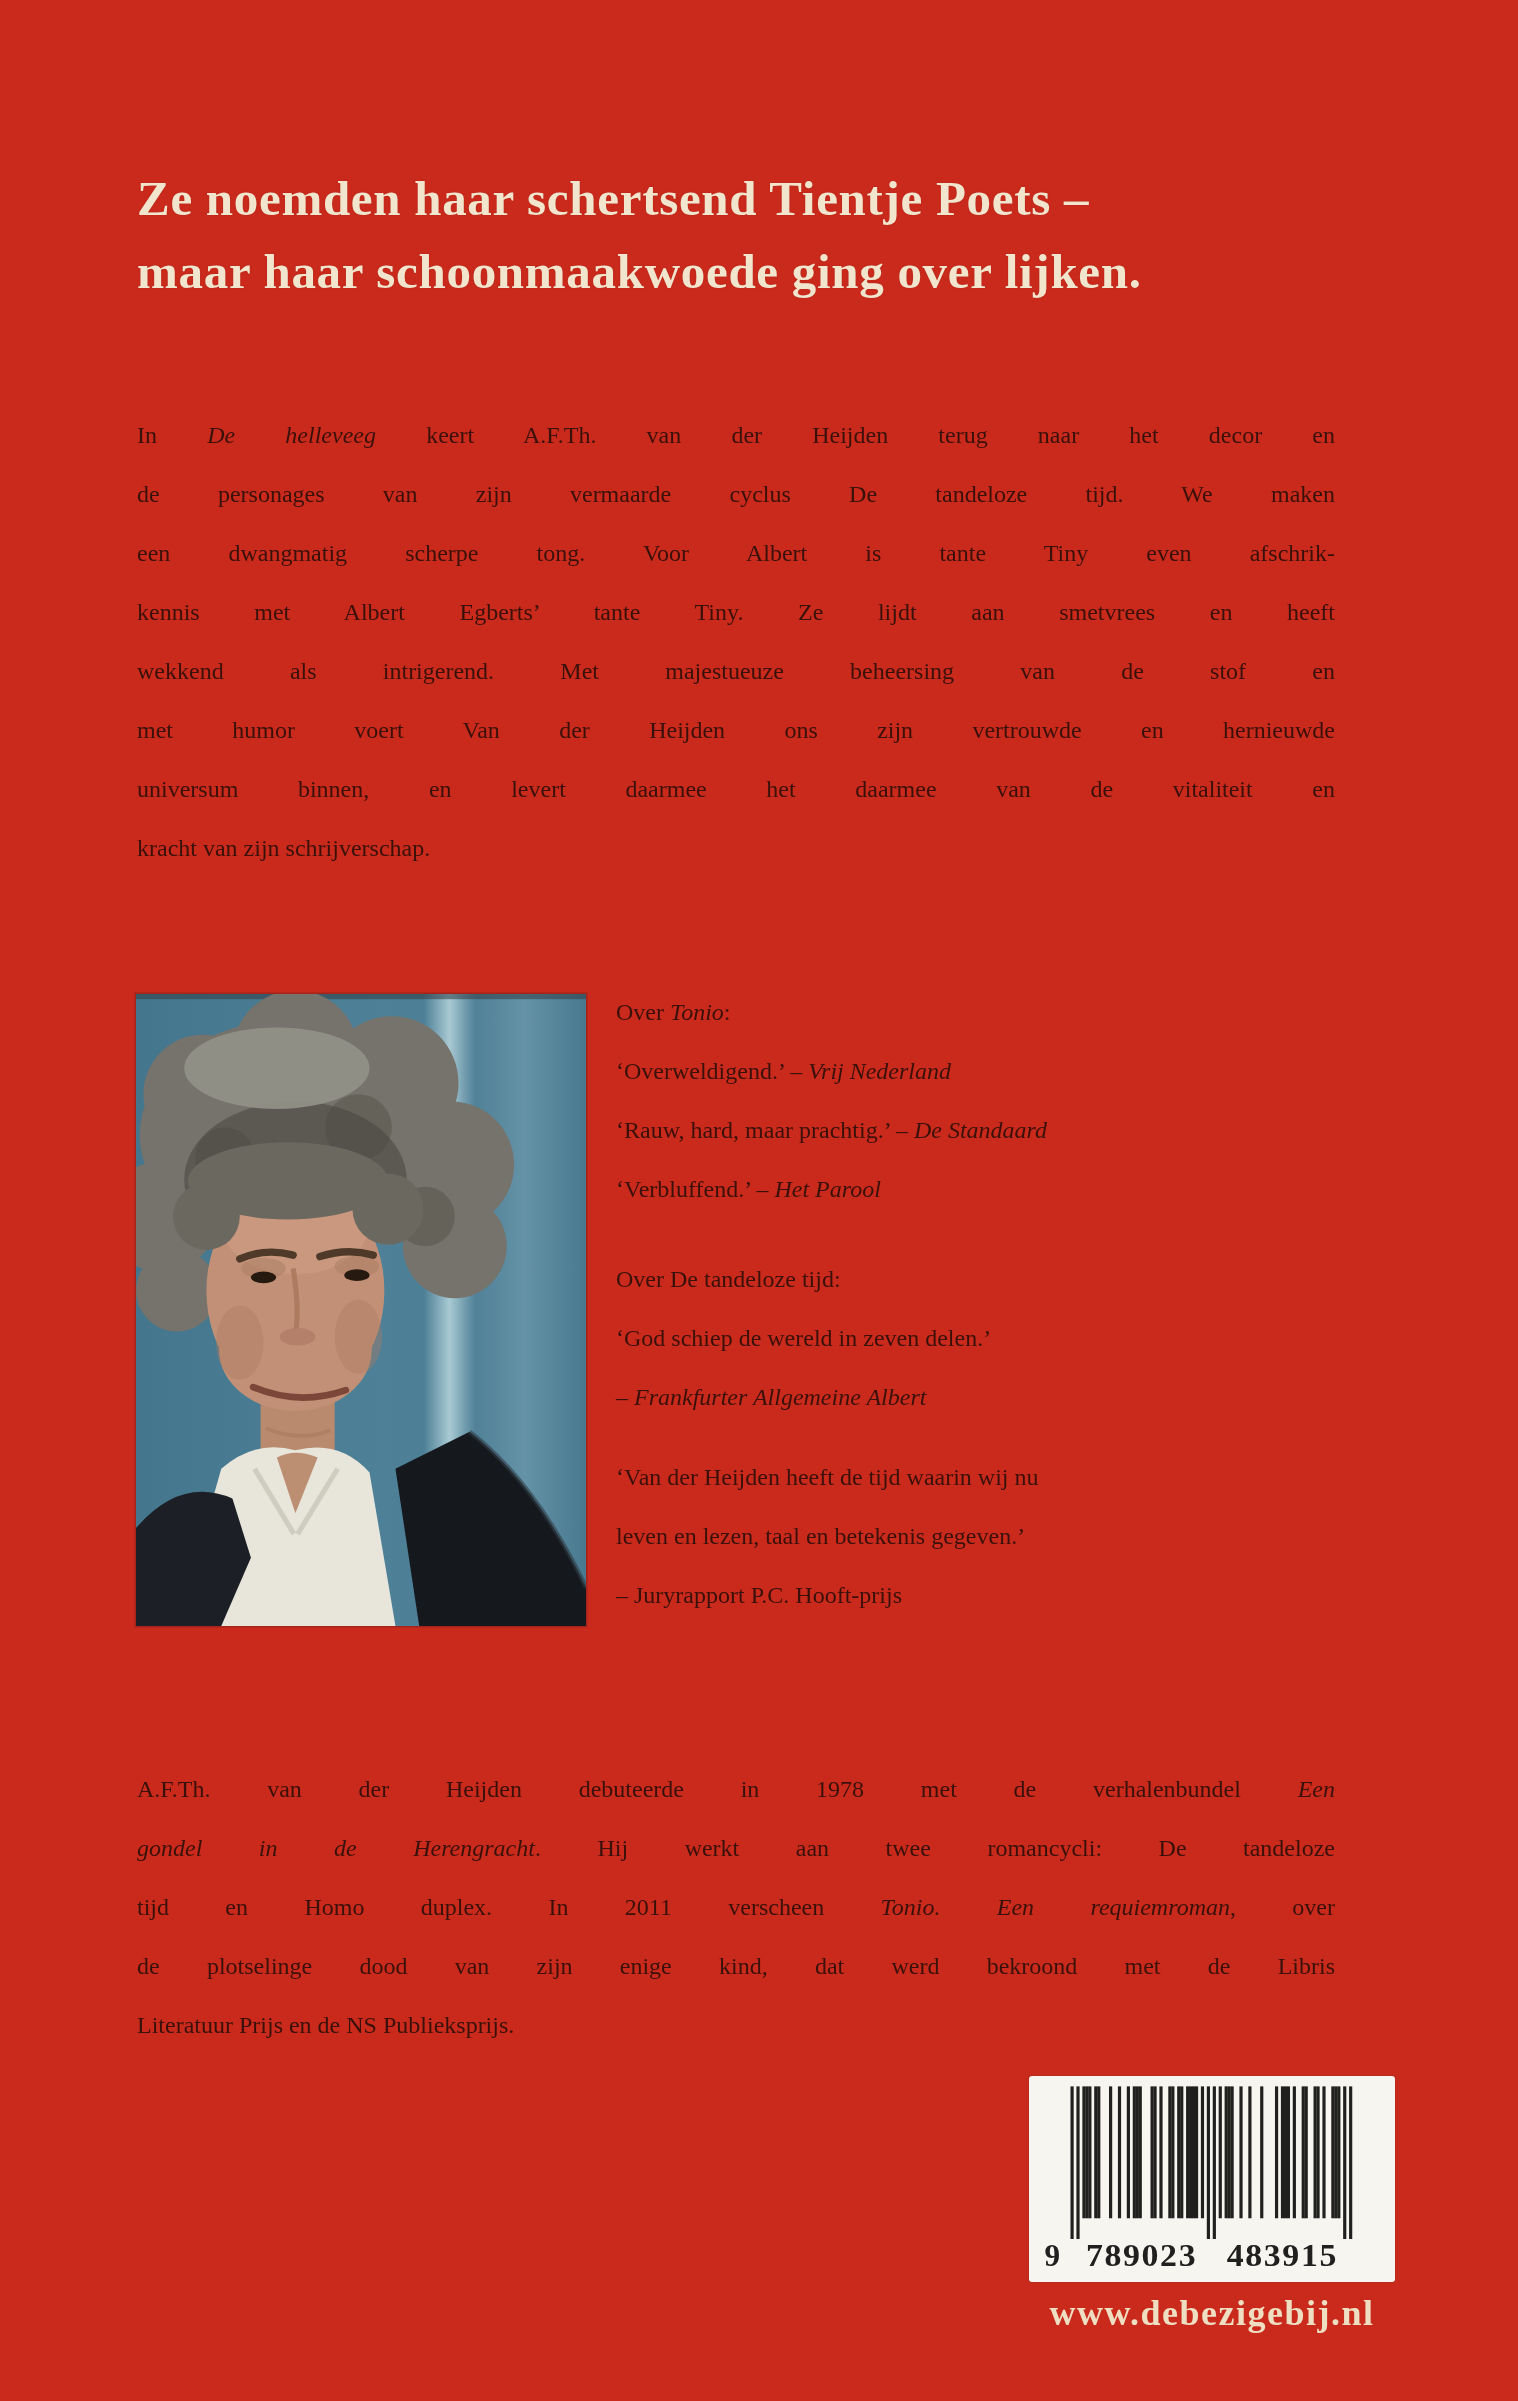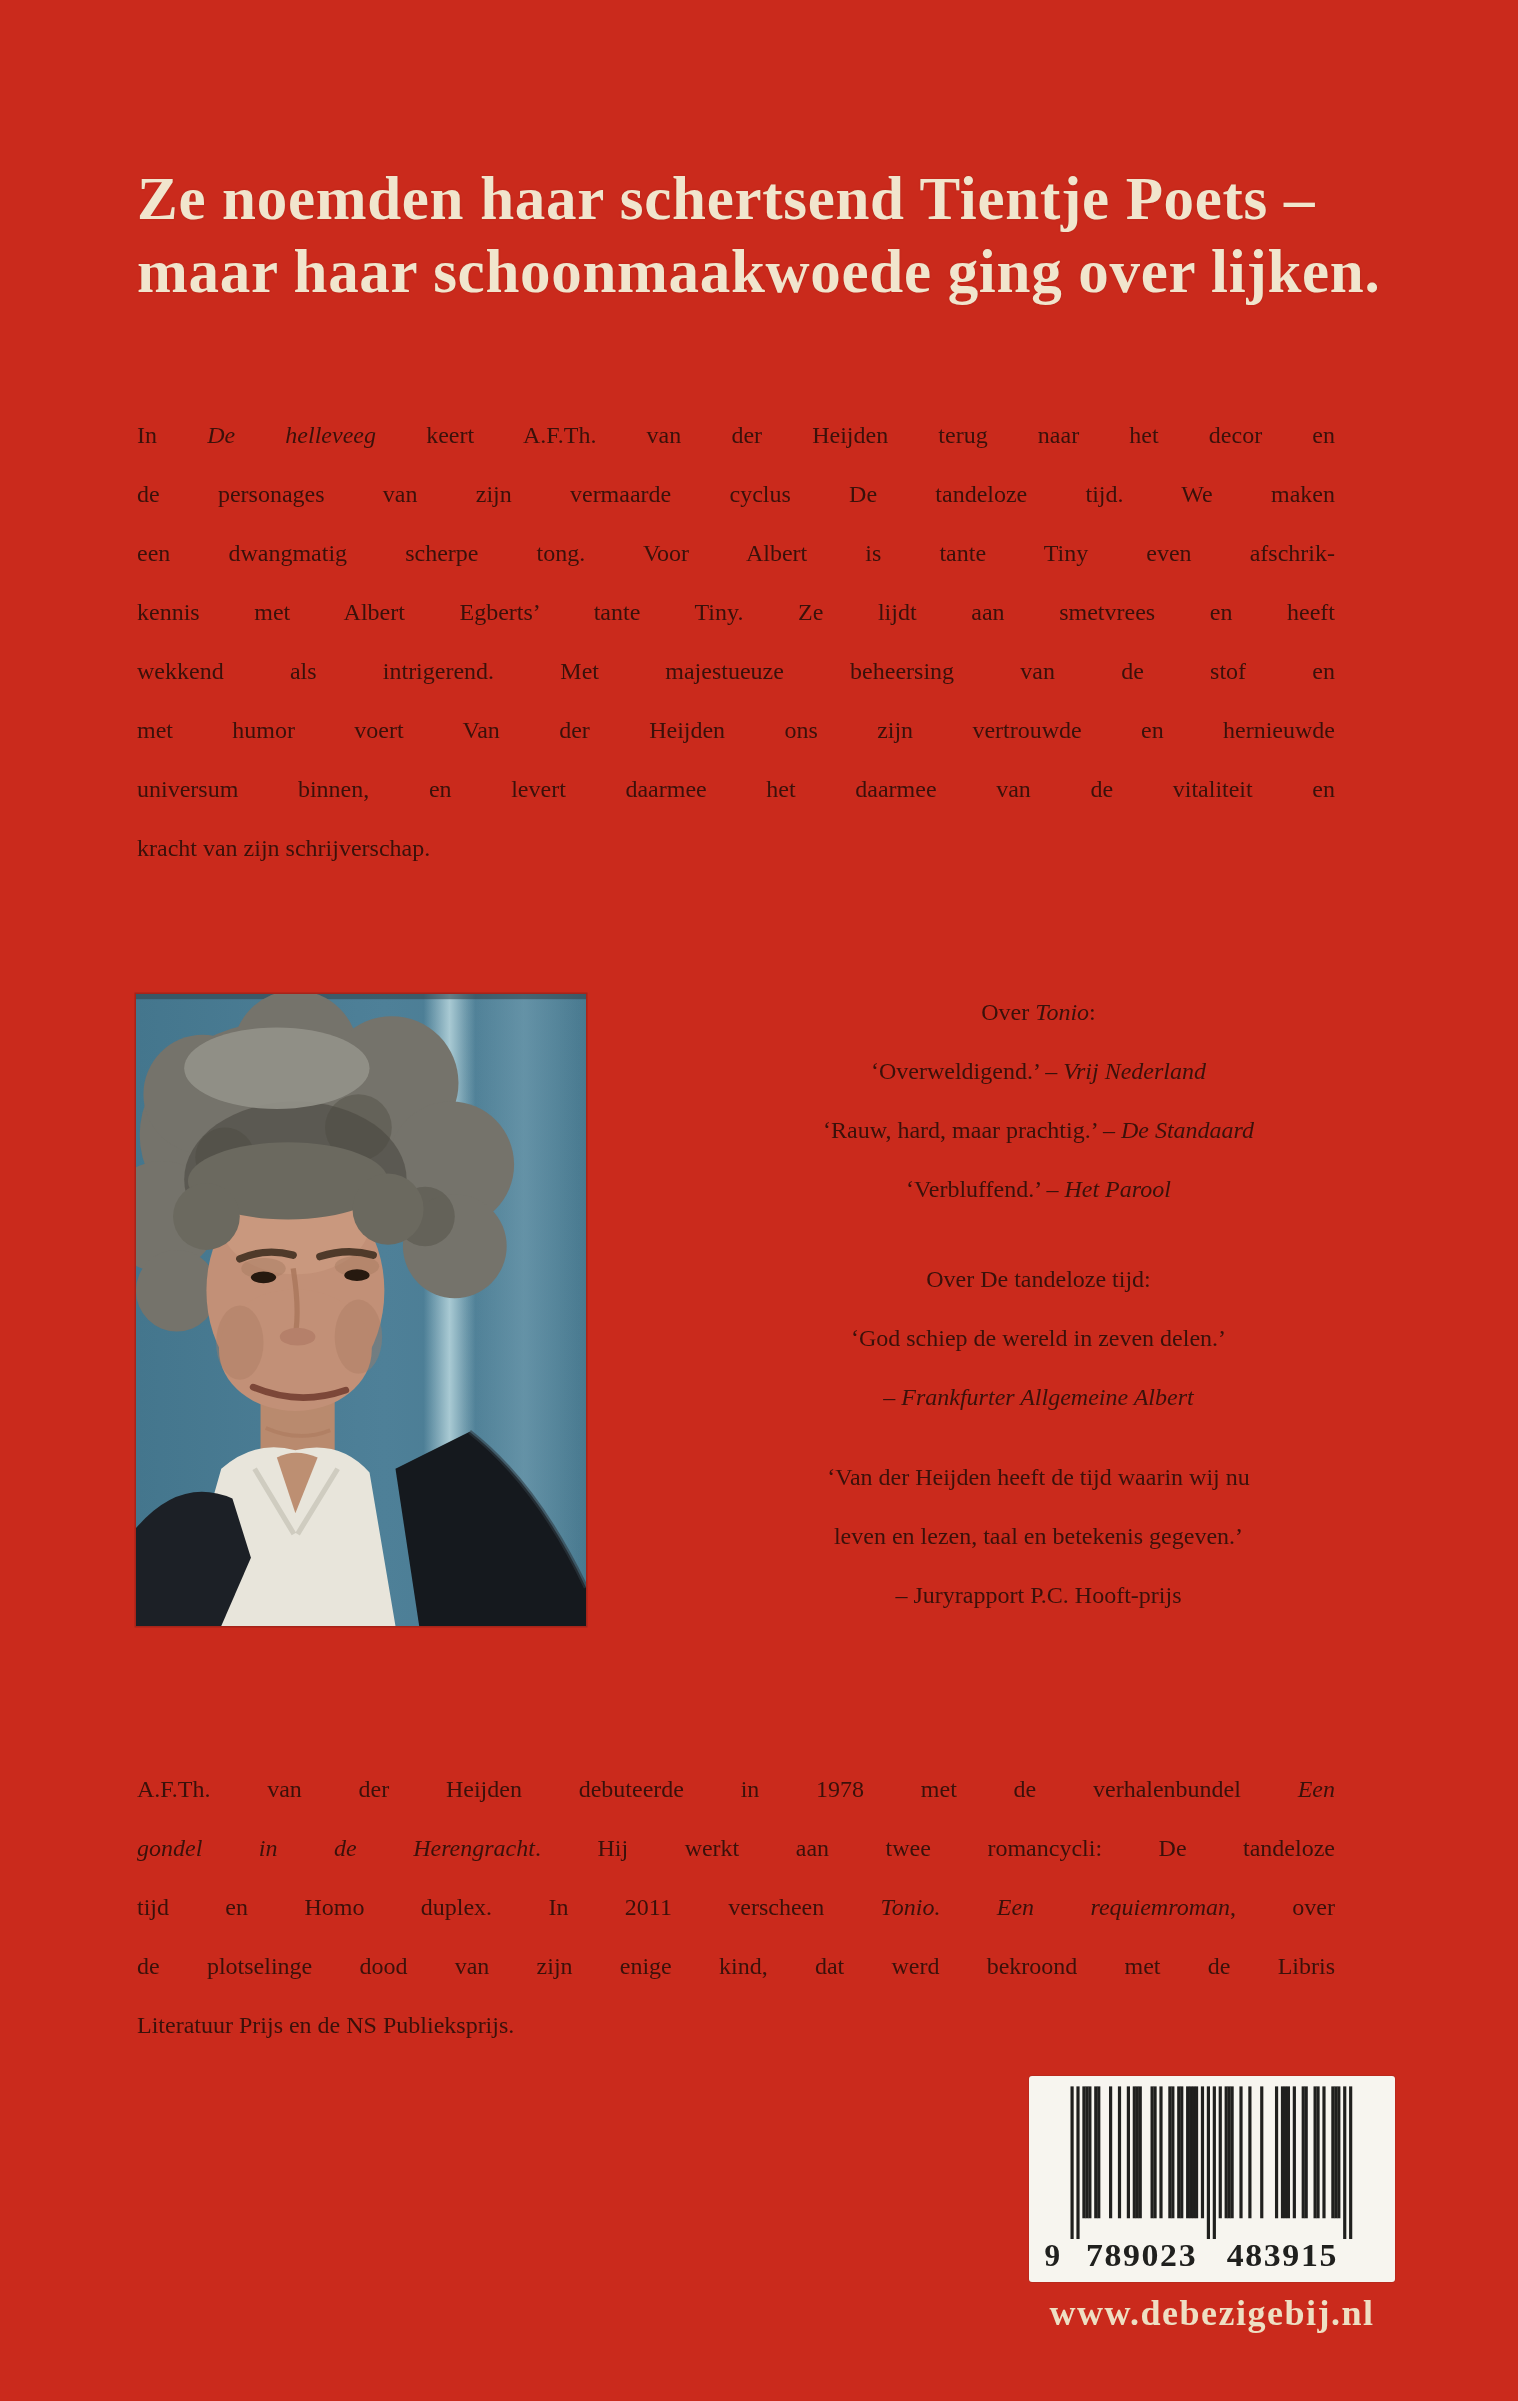--- a/index.html
+++ b/index.html
@@ -7,27 +7,27 @@
     position:relative;width:1519px;height:2401px;overflow:hidden;
     background:#ca2a1c;
     font-family:"Liberation Serif", serif;
   }
   
   .tline{white-space:nowrap;}
   .justified .tline{text-align:justify;text-align-last:justify;}
   .justified .tline:last-child{text-align-last:auto;}
   .headline{
     position:absolute;left:137px;top:162px;width:1290px;
-    font-size:61px;line-height:73px;letter-spacing:0.7px;
+    font-size:49px;line-height:73px;letter-spacing:0.7px;
     font-weight:bold;color:#f1e5cd;
     text-shadow:0 0 1.5px rgba(120,30,20,.35);
   }
   .par{color:#3a110a;font-size:24px;line-height:59px;}
   .intro{position:absolute;left:137px;top:406px;width:1198px;}
-  .quotes{position:absolute;left:616px;top:983px;width:845px;text-align:center;}
+  .quotes{position:absolute;left:616px;top:983px;width:845px;}
   .qblock{margin:0;}
   .qblock.gap-lg{margin-top:31px;}
   .qblock.gap-sm{margin-top:21px;}
   .bio{position:absolute;left:137px;top:1760px;width:1198px;}
   i{font-style:italic;}
   
   .photo{
     position:absolute;left:136px;top:994px;width:450px;height:632px;
     box-shadow:0 0 0 1.5px rgba(60,20,15,.25);
   }

